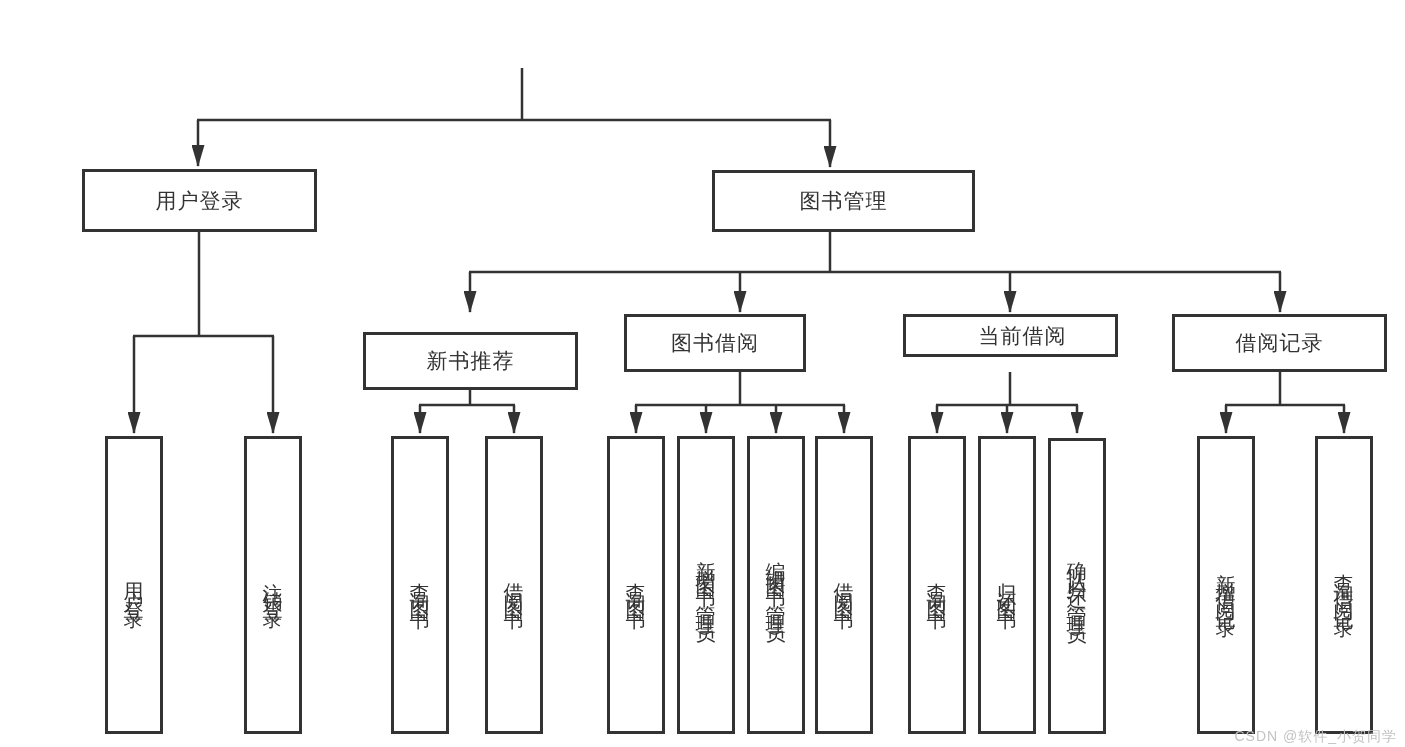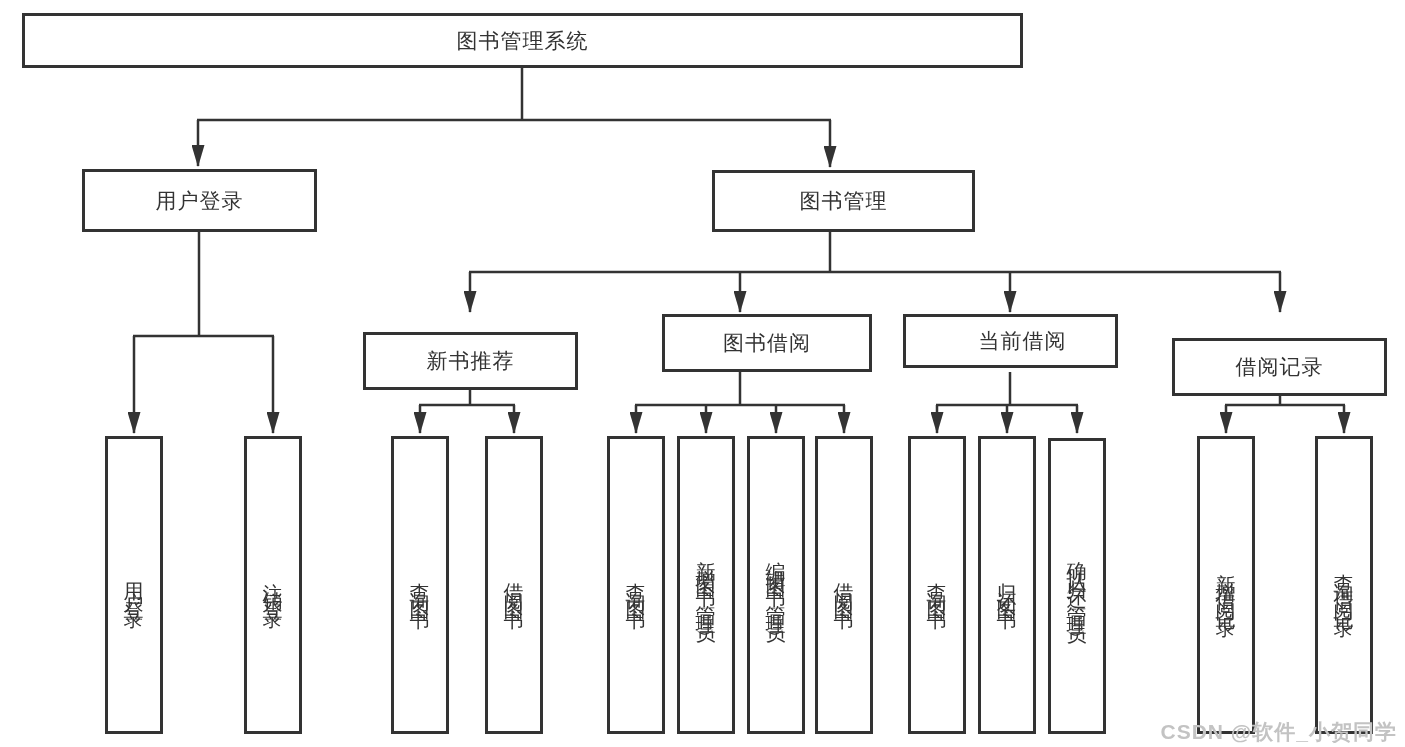--- a/index.html
+++ b/index.html
@@ -32,26 +32,25 @@
     font-size: 20px;
     writing-mode: vertical-rl;
     text-orientation: mixed;
     letter-spacing: 9px;
     line-height: 52px;
   }
   .watermark {
     position: absolute;
     right: 8px;
     bottom: 1px;
-    font-size: 21px;
+    font-size: 14px;
     color: #c3c3c3;
     letter-spacing: 1px;
     z-index: 5;
     white-space: nowrap;
-    font-weight: bold;
   }
 </style>
 </head>
 <body>
 
 <div id="canvas">
 
   <svg id="wires" width="1405" height="747" viewBox="0 0 1405 747">
     <defs>
       <marker id="ah" viewBox="0 0 22 13" refX="21" refY="6.5" markerWidth="22" markerHeight="13" orient="auto" markerUnits="userSpaceOnUse">
@@ -95,41 +94,38 @@
       <path d="M1007,405 V433" marker-end="url(#ah)"></path>
       <path d="M1077,405 V433" marker-end="url(#ah)"></path>
 
       <path d="M1280,372 V406"></path>
       <path d="M1225,405 H1345"></path>
       <path d="M1226,405 V433" marker-end="url(#ah)"></path>
       <path d="M1344,405 V433" marker-end="url(#ah)"></path>
     </g>
   </svg>
 
-  <div class="box h-box" style="left:22px; top:13px; width:1001px; height:55px;">
-    <span>图书管理系统</span>
-  </div>
 
   <div class="box h-box" style="left:82px; top:169px; width:235px; height:63px;">
     <span>用户登录</span>
   </div>
   <div class="box h-box" style="left:712px; top:170px; width:263px; height:62px;">
     <span>图书管理</span>
   </div>
 
   <div class="box h-box" style="left:363px; top:332px; width:215px; height:58px;">
     <span>新书推荐</span>
   </div>
-  <div class="box h-box" style="left:662px; top:314px; width:210px; height:58px;">
+  <div class="box h-box" style="left:624px; top:314px; width:182px; height:58px;">
     <span>图书借阅</span>
   </div>
-  <div class="box h-box" style="left:903px; top:314px; width:215px; height:54px;padding-left:24px;">
+  <div class="box h-box" style="left:903px; top:314px; width:215px; height:43px;padding-left:24px;">
     <span>当前借阅</span>
   </div>
-  <div class="box h-box" style="left:1172px; top:314px; width:215px; height:58px;margin-top:24px;">
+  <div class="box h-box" style="left:1172px; top:314px; width:215px; height:58px;">
     <span>借阅记录</span>
   </div>
 
   <div class="box v-box" style="left:105px; top:436px; width:58px; height:298px;">
     <span>用户登录</span>
   </div>
   <div class="box v-box" style="left:244px; top:436px; width:58px; height:298px;">
     <span>注销登录</span>
   </div>
 

